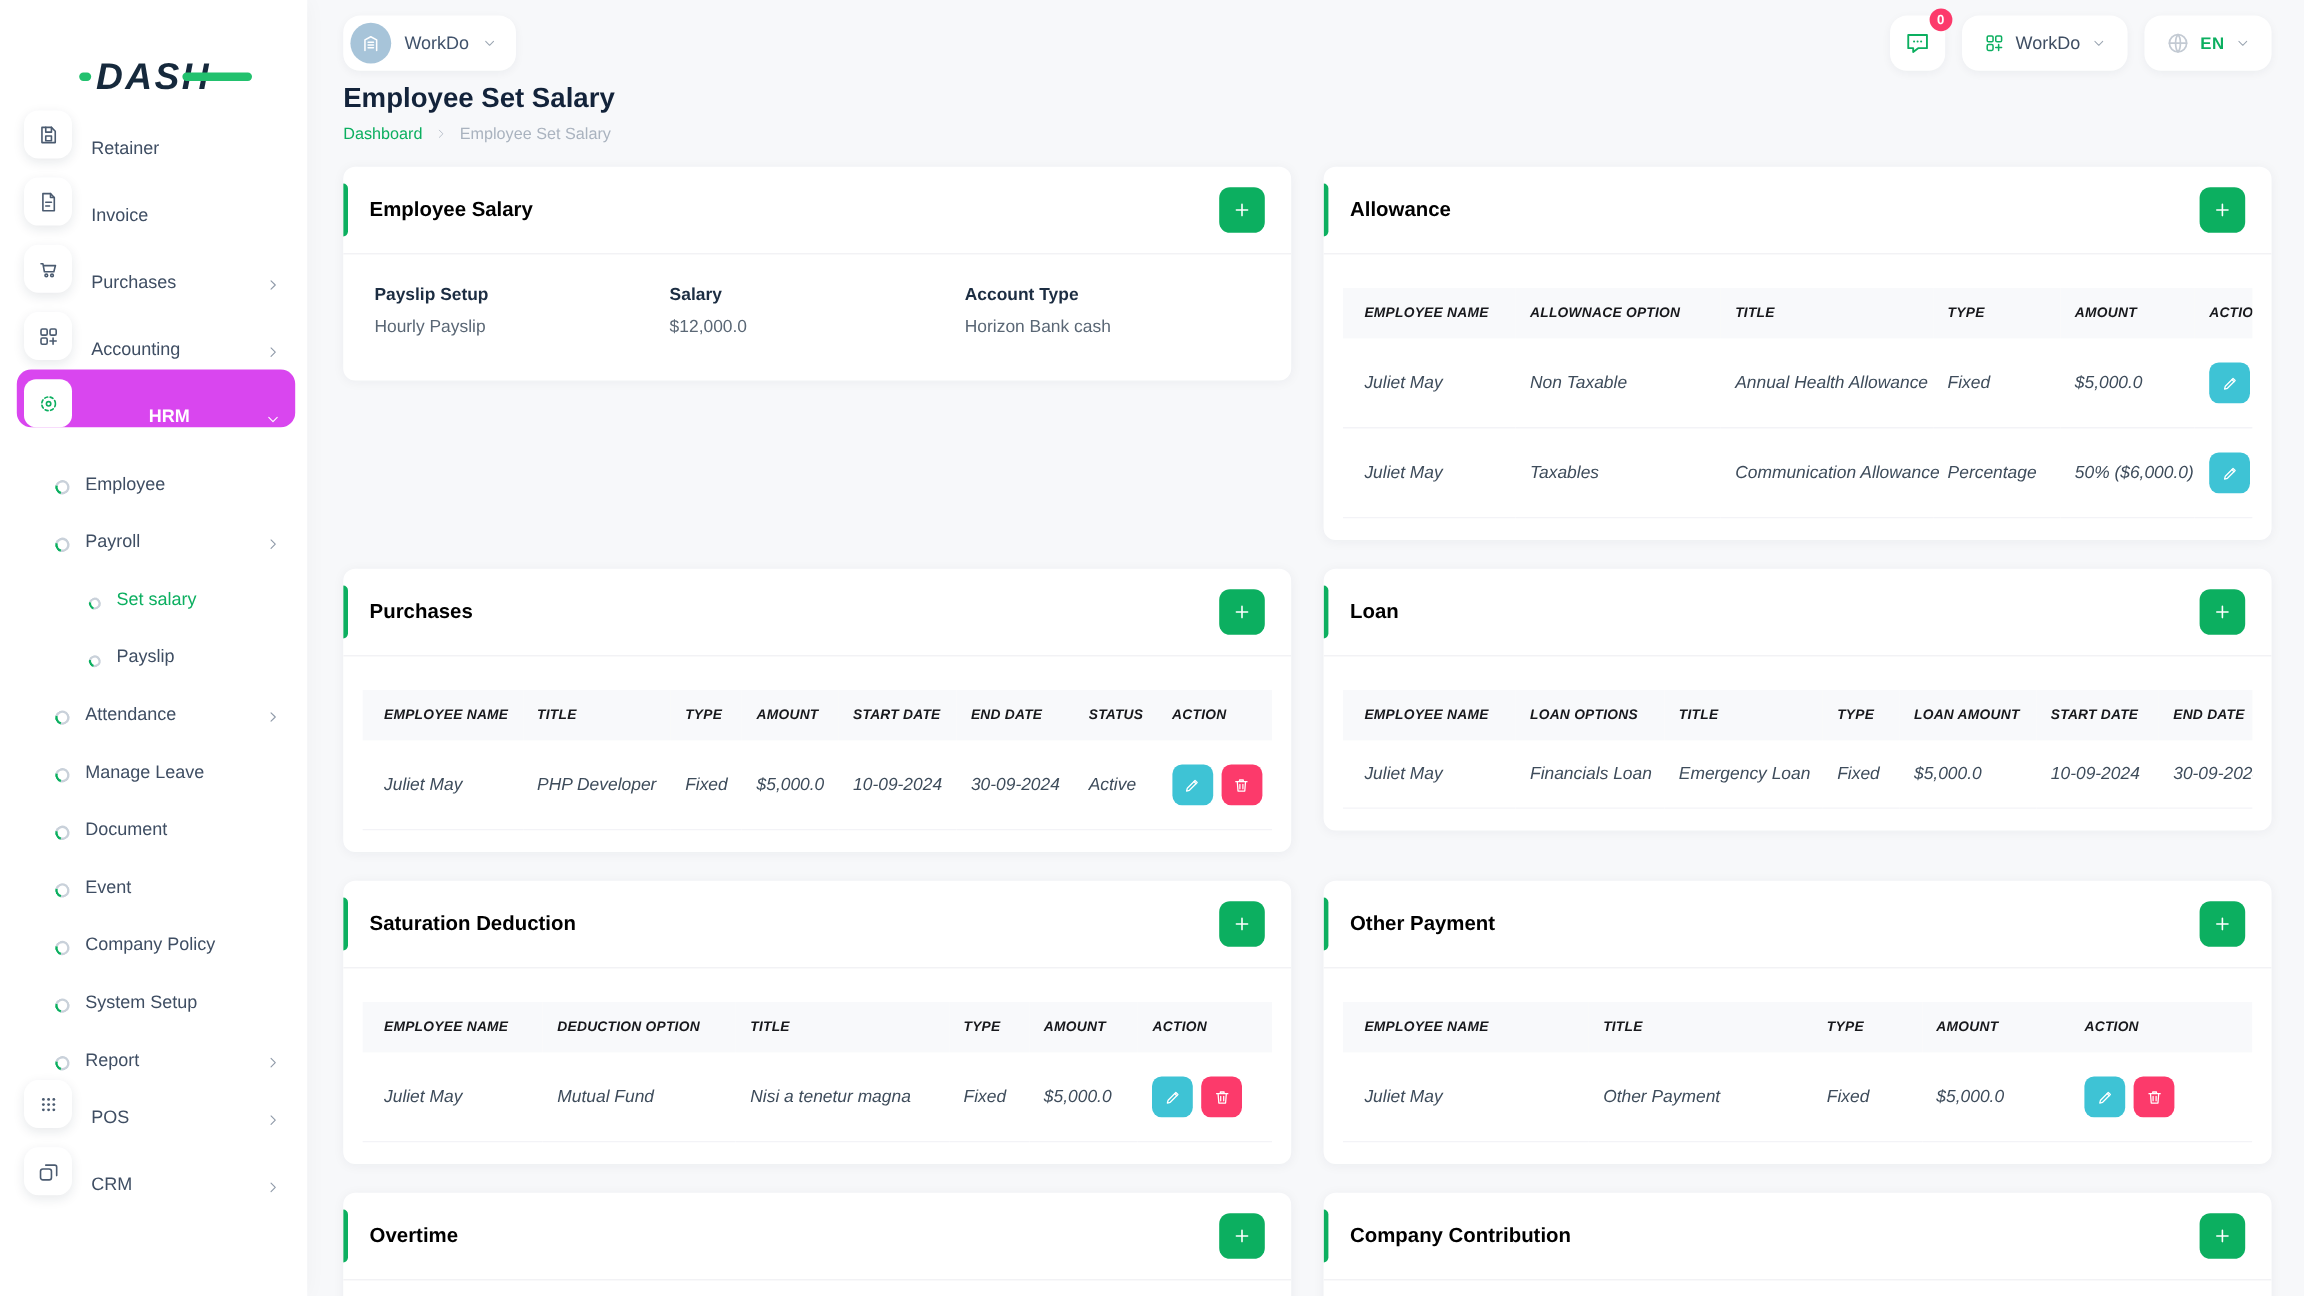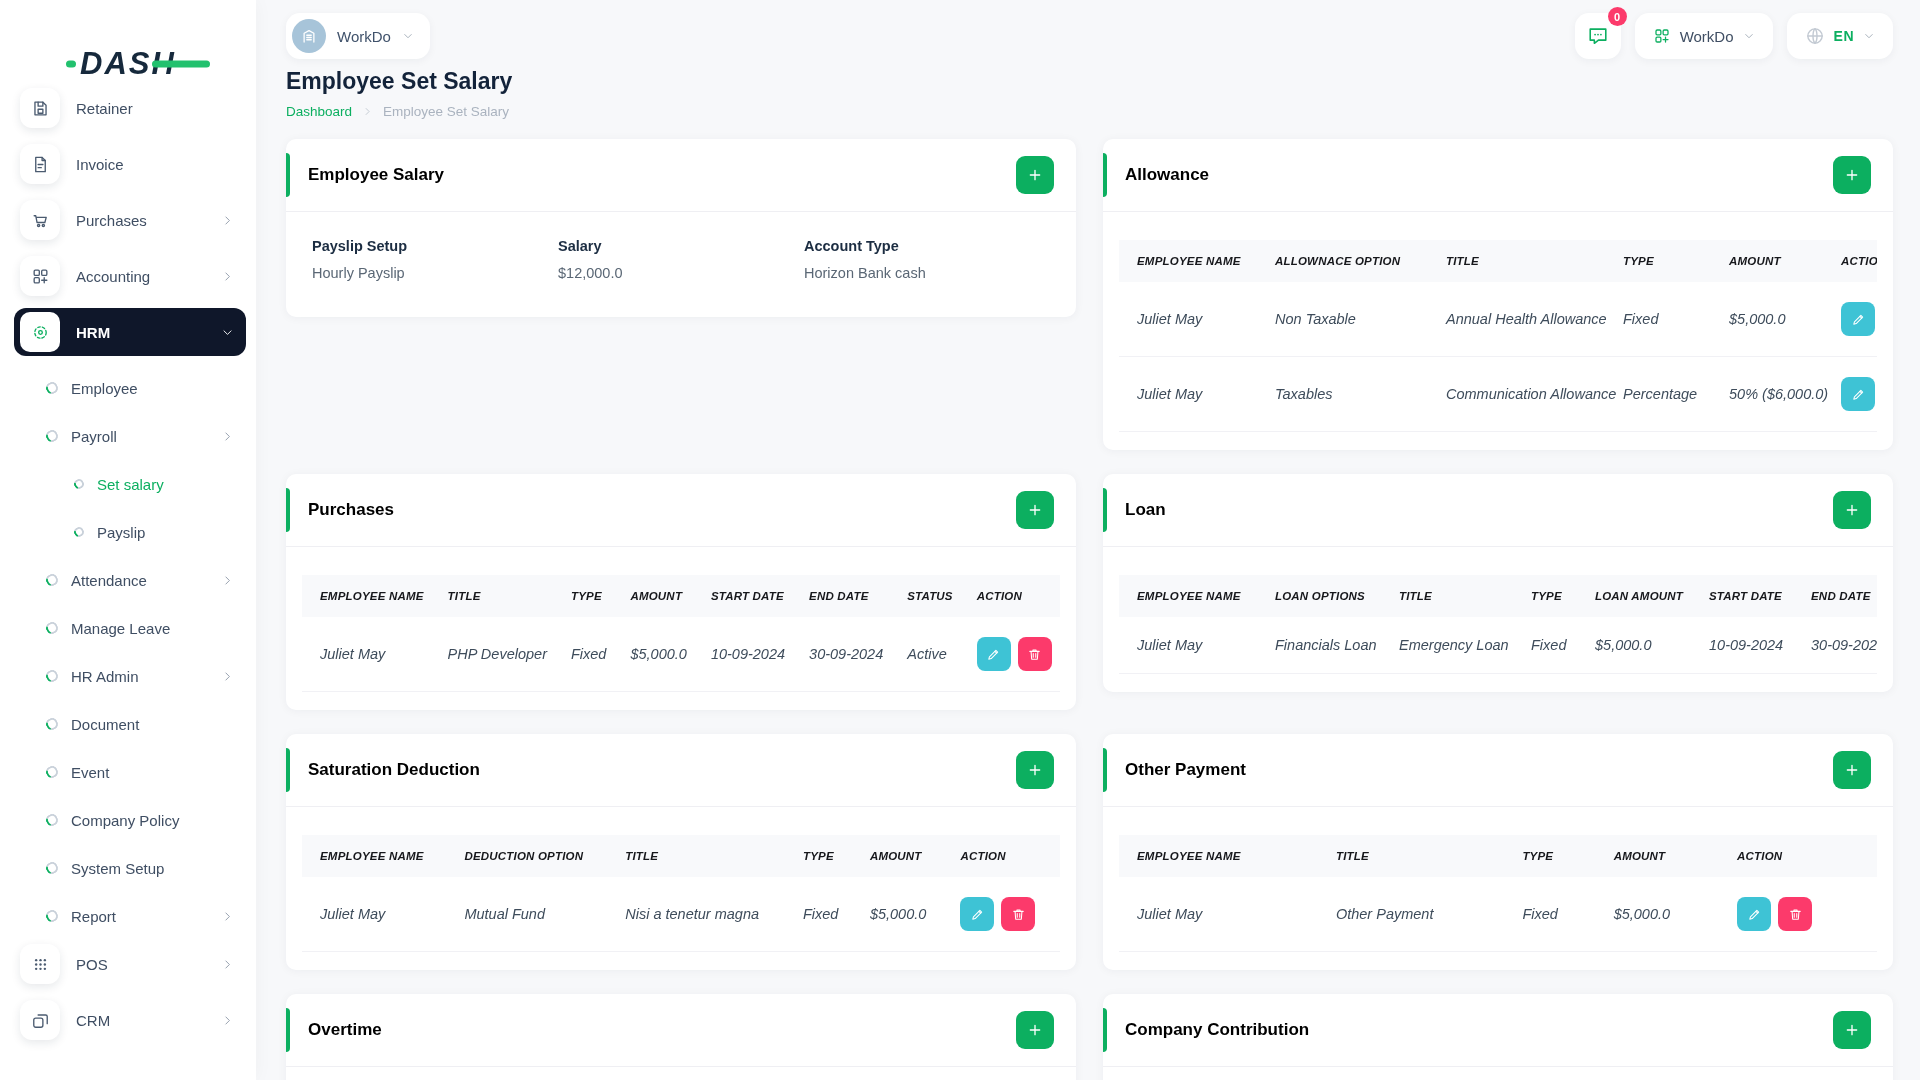--- a/index.html
+++ b/index.html
@@ -22,35 +22,35 @@
   .logo-text::before {
     content: ""; position: absolute; left: -14px; top: 50%; transform: translateY(-50%);
     width: 10px; height: 7px; background: #22c16e; border-radius: 4px;
   }
   .logo-text::after {
     content: ""; position: absolute; right: -34px; top: 50%; transform: translateY(-50%);
     width: 58px; height: 7px; background: #22c16e; border-radius: 4px;
   }
   .nav { padding: 2px 10px 0 14px; height: 998px; overflow: hidden; }
   .nav-item {
-    display: flex; align-items: center; height: 48px; border-radius: 12px;
+    display: flex; align-items: flex-end; height: 48px; border-radius: 12px;
     cursor: pointer; position: relative; color: #3f4e63;
   }
   .nav-item.top { margin-bottom: 8px; padding-left: 6px; }
   .icon-box {
     width: 40px; height: 40px; border-radius: 12px; background: #fff;
     box-shadow: 0 3px 10px rgba(20,40,60,.10);
     display: flex; align-items: center; justify-content: center;
     color: #4b5b70; margin-right: 16px; flex: none;
   }
   .icon-box svg { width: 19px; height: 19px; }
   .nav-label { font-size: 15px; white-space: nowrap; }
   .chev { margin-left: auto; margin-right: 12px; color: #8e99a8; display: flex; }
   .chev svg { width: 13px; height: 13px; }
-  .nav-item.top.active { background: #0f172a; color: #fff; }
+  .nav-item.top.active { background: #d946ef; color: #fff; gap: 48px; }
   .nav-item.top.active .icon-box { color: #0caf60; border-radius: 10px; box-shadow: none; }
   .nav-item.top.active .nav-label { color: #fff; font-weight: 700; }
   .nav-item.top.active .chev { color: #fff; }
   .nav-item.sub { padding-left: 32px; }
   .nav-item.child { padding-left: 60px; }
   .donut {
     width: 12px; height: 12px; border-radius: 50%;
     border: 2px solid #c9d1da; border-left-color: #0caf60;
     transform: rotate(-30deg); margin-right: 13px; flex: none;
   }
@@ -239,29 +239,20 @@
         <span class="nav-label">Attendance</span>
         <span class="chev">
           <svg viewBox="0 0 24 24" fill="none" stroke="currentColor" stroke-width="1.7" stroke-linecap="round" stroke-linejoin="round">
             <path d="M9 5.5l6.5 6.5L9 18.5"></path>
           </svg>
         </span>
       </div>
       <div class="nav-item sub">
         <span class="donut"></span>
         <span class="nav-label">Manage Leave</span>
-      </div>
-      <div class="nav-item sub">
-        <span class="donut"></span>
-        <span class="nav-label">HR Admin</span>
-        <span class="chev">
-          <svg viewBox="0 0 24 24" fill="none" stroke="currentColor" stroke-width="1.7" stroke-linecap="round" stroke-linejoin="round">
-            <path d="M9 5.5l6.5 6.5L9 18.5"></path>
-          </svg>
-        </span>
       </div>
       <div class="nav-item sub">
         <span class="donut"></span>
         <span class="nav-label">Document</span>
       </div>
       <div class="nav-item sub">
         <span class="donut"></span>
         <span class="nav-label">Event</span>
       </div>
       <div class="nav-item sub">

